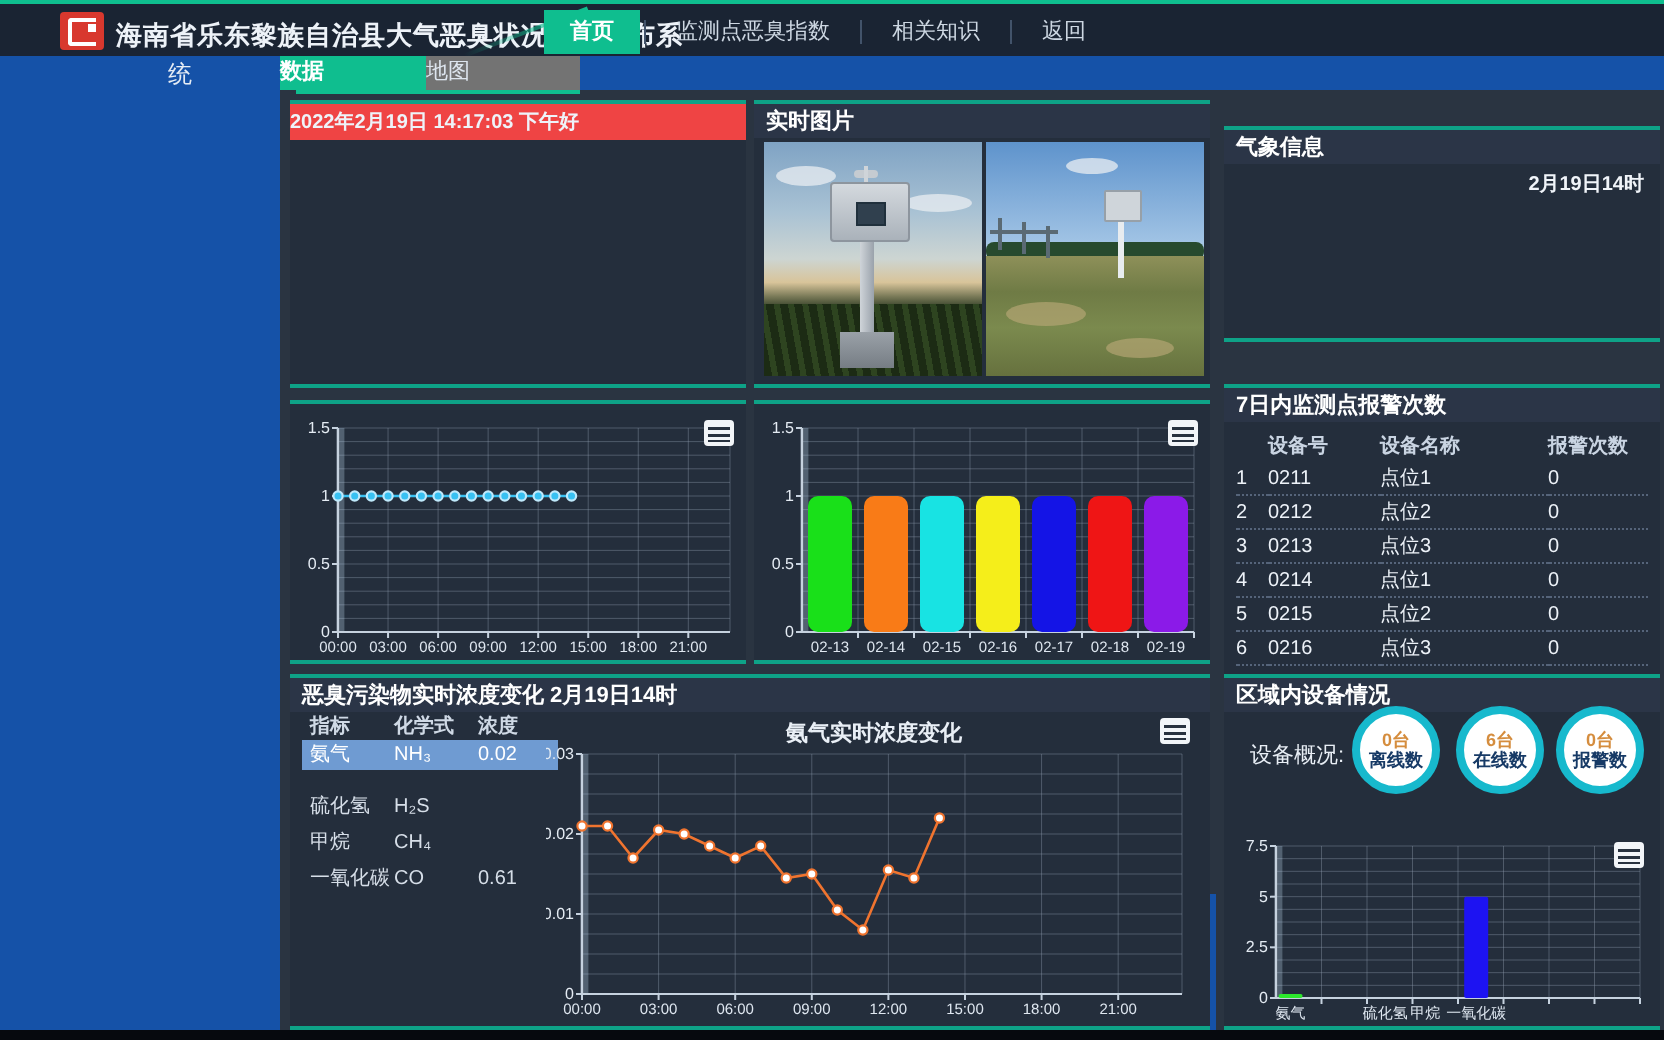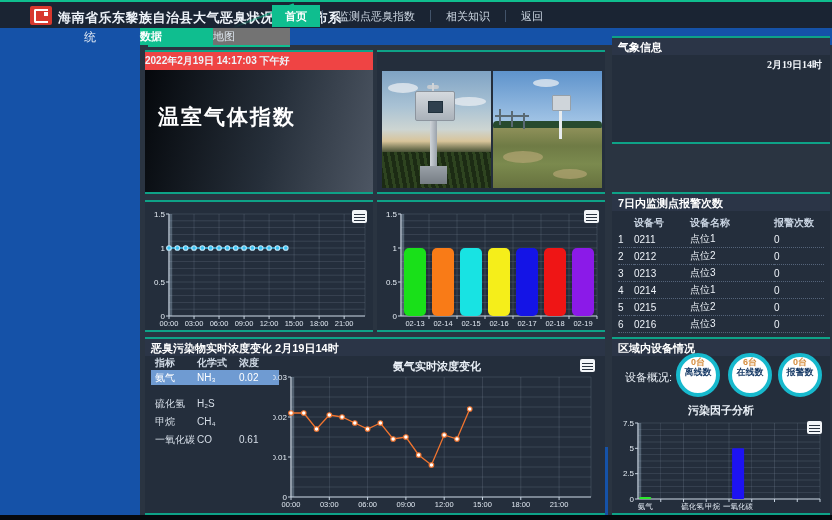--- a/index.html
+++ b/index.html
@@ -51,40 +51,40 @@
   .st-base{position:absolute;left:38px;top:95px;width:27px;height:18px;background:linear-gradient(180deg,#9aa1a8,#767d84);}
   
   .p2-sky{position:absolute;inset:0;background:linear-gradient(180deg,#5e93cc 0%,#9fc2e4 42%,#cfe0ef 52%);}
   .p2-trees{position:absolute;left:0;top:50px;width:100%;height:9px;background:#274a2e;border-radius:4px;}
   .p2-ground{position:absolute;left:0;top:57px;width:100%;height:60px;background:linear-gradient(180deg,#8e9059 0%,#6f7b45 30%,#7b8a4e 60%,#66713e 100%);}
   .p2-dirt{position:absolute;background:#b9a876;border-radius:50%;opacity:.65;}
   .p2-pole{position:absolute;left:66px;top:34px;width:3px;height:34px;background:#e8ecef;}
   .p2-box{position:absolute;left:59px;top:24px;width:17px;height:14px;background:#cfd5da;border:1px solid #97a0a8;border-radius:1px;}
   .p2-post{position:absolute;width:2px;height:16px;background:#5a6a74;}
   .p2-rail{position:absolute;left:2px;top:44px;width:34px;height:2px;background:#5a6a74;}
-  #panel-weather{left:612px;top:36px;width:218px;height:108px;font-family:Liberation Serif, serif;}
+  #panel-weather{left:612px;top:63px;width:218px;height:108px;}
   .weather-time{text-align:right;padding:3px 8px 0 0;font-size:10px;font-weight:bold;color:#f0f4f9;}
   #panel-lineA{left:145px;top:200px;width:228px;height:132px;}
   #panel-bars{left:377px;top:200px;width:228px;height:132px;}
   #panel-alarm{left:612px;top:192px;width:218px;height:159px;}
   .alarm-table{position:absolute;left:6px;top:21px;width:206px;font-size:10px;border-collapse:collapse;}
   .alarm-table th{color:#c9d4e2;text-align:left;font-weight:bold;padding:1px 0;}
   .alarm-table td{color:#edf2f8;padding:1px 0;border-bottom:1px dotted #55647a;}
   #panel-pollutant{left:145px;top:337px;width:460px;height:178px;}
   .poll-head{position:absolute;left:10px;top:17px;width:122px;display:flex;font-size:10px;font-weight:bold;color:#cfd9e5;}
   .poll-head span:nth-child(1){width:42px;}.poll-head span:nth-child(2){width:42px;}.poll-head span:nth-child(3){width:38px;}
   .poll-unit{display:block;font-size:8px;font-weight:normal;color:#aebccb;}
   .poll-row{position:absolute;left:6px;width:124px;display:flex;height:15px;line-height:15px;font-size:10px;color:#d6dee8;padding-left:4px;}
   .poll-row span:nth-child(1){width:42px;}.poll-row span:nth-child(2){width:42px;}.poll-row span:nth-child(3){width:32px;}
   .poll-row.hl{background:#6f9bd2;color:#fff;}
   .chart3-title{position:absolute;left:130px;top:20px;width:324px;text-align:center;font-size:11px;font-weight:bold;color:#e9eff6;}
   #panel-devices{left:612px;top:337px;width:218px;height:178px;}
   .overview-label{position:absolute;left:13px;top:31px;font-size:11px;color:#e8eef5;}
   .circle{position:absolute;top:14px;width:44px;height:44px;border-radius:50%;border:4px solid #17b9cd;background:#fff;
-          box-sizing:border-box;display:flex;flex-direction:column;align-items:center;}
+          box-sizing:border-box;display:flex;flex-direction:column;align-items:center;justify-content:center;}
   .circle .val{font-size:9px;font-weight:bold;color:#d58d3e;line-height:10px;}
   .circle .lbl{font-size:9px;font-weight:bold;color:#173a66;line-height:10px;}
   .c1{left:64px;} .c2{left:116px;} .c3{left:166px;}
   .analysis-title{position:absolute;left:0;top:64px;width:100%;text-align:center;font-size:11px;font-weight:bold;color:#e9eff6;}
   .toolbox{position:absolute;width:15px;height:13px;border-radius:2px;border:2px solid #f2f5f8;box-sizing:border-box;cursor:pointer;
            background:repeating-linear-gradient(180deg,#f2f5f8 0 1.6px,#28323f 1.6px 3.2px);}
   svg text{font-family:"Liberation Sans","DejaVu Sans",sans-serif;}
 </style>
 </head>
 <body>
@@ -110,26 +110,24 @@
   <div class="title-wrap">统</div>
   <div class="tab tab-data">数据</div>
   <div class="tab tab-map">地图</div>
   <div class="tab-underline"></div>
   <div class="sidebar"></div>
   <div class="scroll-strip"></div>
   <div class="bottom-strip"></div>
 
   <div class="panel" id="panel-greeting">
     <div class="greet-strip">2022年2月19日  14:17:03 下午好</div>
-    <div class="greet-body">
-      <div class="greet-title">温室气体指数</div>
-    </div>
   </div>
 
   <div class="panel" id="panel-photos">
+    <div class="panel-h">实时图片</div>
     <div class="photo-row">
       <div class="photo">
         <div class="p1-sky"></div>
         <div class="cloud" style="left:6px;top:12px;width:30px;height:10px;"></div>
         <div class="cloud" style="left:70px;top:26px;width:34px;height:9px;"></div>
         <div class="p1-grass"></div>
         <div class="st-pole"></div>
         <div class="st-base"></div>
         <div class="st-box"></div>
         <div class="st-cap"></div>
@@ -449,21 +447,20 @@
       <span class="lbl">离线数</span>
     </div>
     <div class="circle c2">
       <span class="val">6台</span>
       <span class="lbl">在线数</span>
     </div>
     <div class="circle c3">
       <span class="val">0台</span>
       <span class="lbl">报警数</span>
     </div>
-    <div class="analysis-title">污染因子分析</div>
     <svg id="chart-factor" width="210" height="94" style="position:absolute;left:4px;top:80px;">
         <line x1="22" y1="4" x2="204" y2="4" stroke="#8f9cae" stroke-width="0.5" opacity="0.4"></line>
         <line x1="22" y1="10.333333333333332" x2="204" y2="10.333333333333332" stroke="#8f9cae" stroke-width="0.5" opacity="0.4"></line>
         <line x1="22" y1="16.666666666666664" x2="204" y2="16.666666666666664" stroke="#8f9cae" stroke-width="0.5" opacity="0.4"></line>
         <line x1="22" y1="23" x2="204" y2="23" stroke="#8f9cae" stroke-width="0.5" opacity="0.4"></line>
         <line x1="22" y1="29.333333333333332" x2="204" y2="29.333333333333332" stroke="#8f9cae" stroke-width="0.5" opacity="0.4"></line>
         <line x1="22" y1="35.66666666666667" x2="204" y2="35.66666666666667" stroke="#8f9cae" stroke-width="0.5" opacity="0.4"></line>
         <line x1="22" y1="42" x2="204" y2="42" stroke="#8f9cae" stroke-width="0.5" opacity="0.4"></line>
         <line x1="22" y1="48.333333333333336" x2="204" y2="48.333333333333336" stroke="#8f9cae" stroke-width="0.5" opacity="0.4"></line>
         <line x1="22" y1="54.666666666666664" x2="204" y2="54.666666666666664" stroke="#8f9cae" stroke-width="0.5" opacity="0.4"></line>

